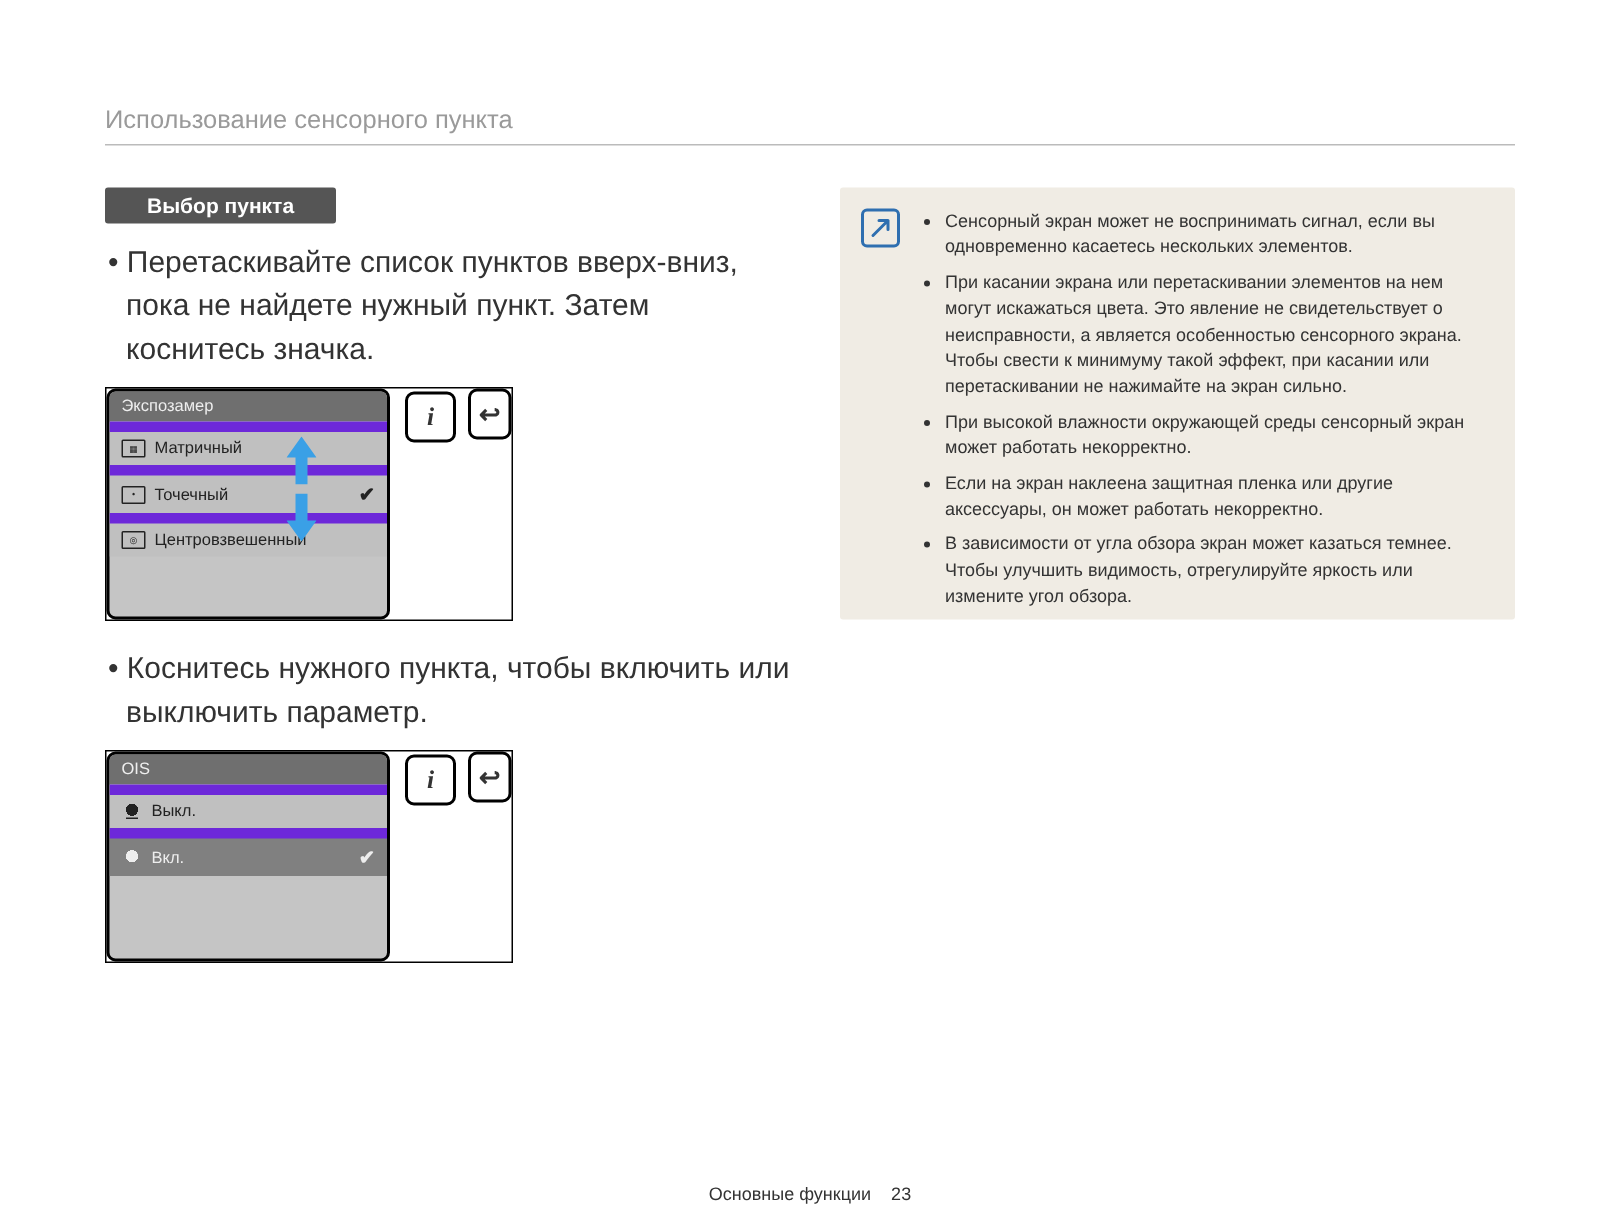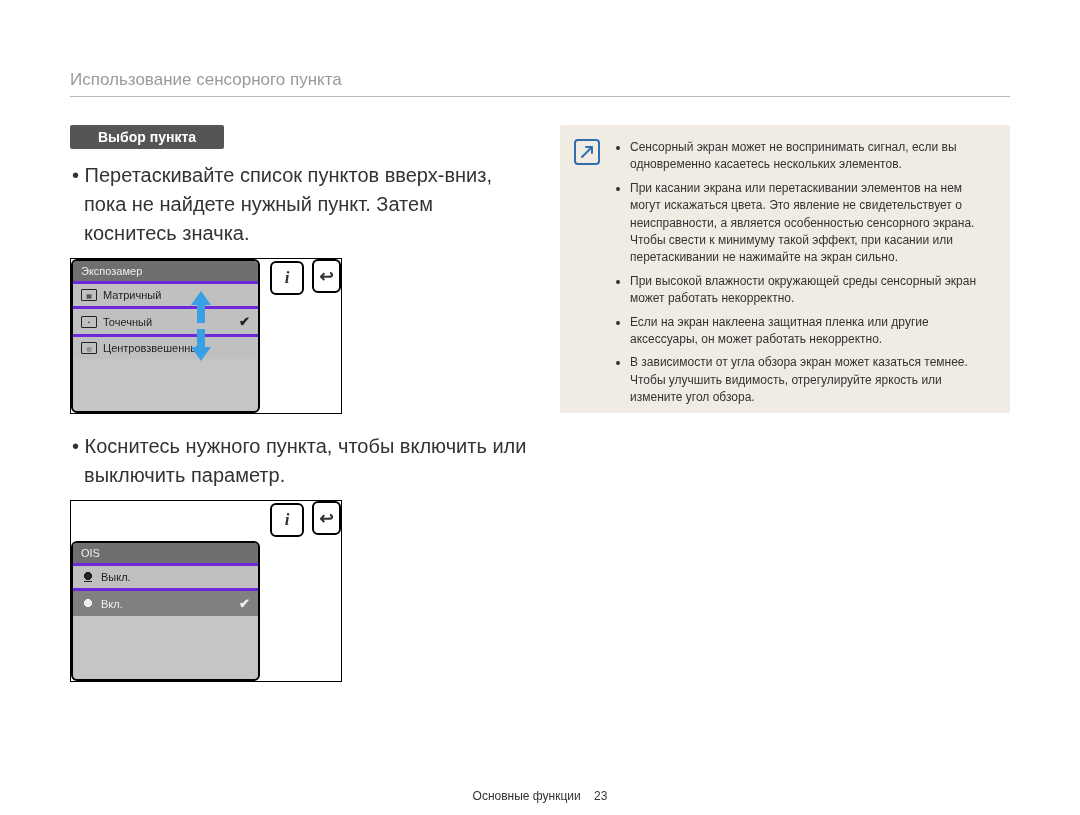--- a/index.html
+++ b/index.html
@@ -73,35 +73,34 @@
     border: 2px solid #000;
     border-radius: 6px;
     width: 185px;
     height: 150px;
     background: #c5c5c5;
     position: relative;
     overflow: hidden;
   }
   .cam-screen.short {
     height: 136px;
-    margin-top: 40px;
   }
   .cam-header {
     background: #6f6f6f;
     color: #eee;
     font-size: 11px;
     padding: 4px 8px;
   }
   .cam-item {
     display: flex;
     align-items: center;
     gap: 6px;
     padding: 5px 8px;
     font-size: 11px;
-    border-top: 3px solid #6d28d9;
+    border-top: 7px solid #6d28d9;
     background: #c0c0c0;
     color: #222;
   }
   .cam-item.dark {
     background: #808080;
     color: #eee;
   }
   .cam-icon-box {
     width: 14px;
     height: 10px;

